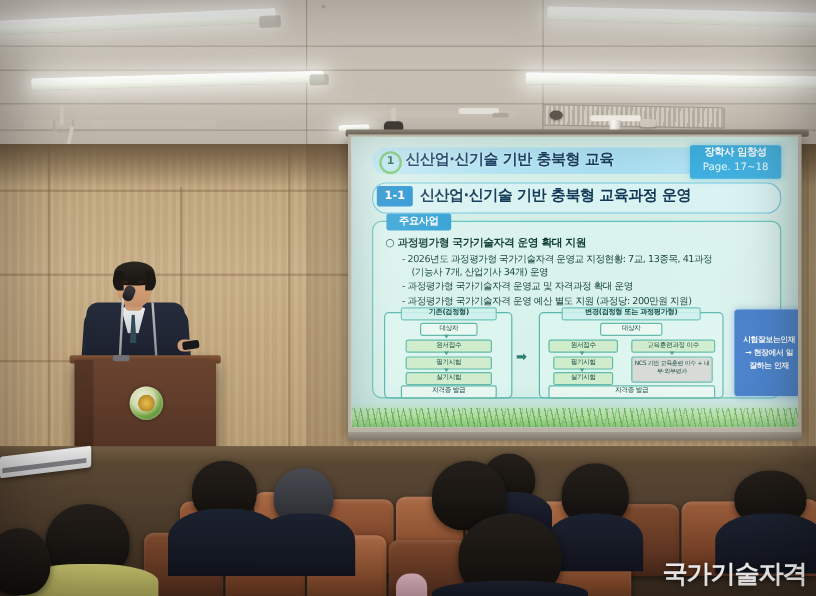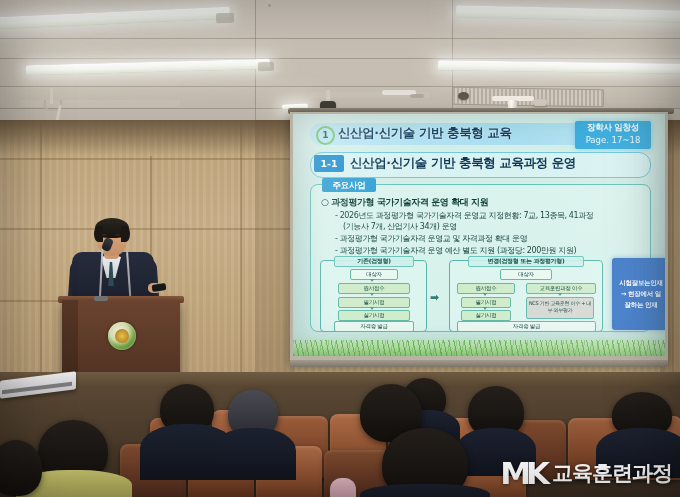--- a/index.html
+++ b/index.html
@@ -399,20 +399,19 @@
   <div class="head" style="left:382px;top:428px;width:86px;height:72px"></div>
   <div class="shoulder" style="left:360px;top:484px;width:130px;height:24px"></div>
 
   <div class="head" style="left:612px;top:392px;width:60px;height:46px"></div>
   <div class="shoulder" style="left:596px;top:428px;width:92px;height:50px"></div>
 
   <div class="head" style="left:-10px;top:440px;width:52px;height:56px"></div>
   <div class="shoulder pink" style="left:330px;top:478px;width:26px;height:26px"></div>
 
   <div class="wm">
-    <div class="wm-mk">MK</div>
     <div>
-      <div class="wm-ko">교육훈련과정</div>
+      <div class="wm-ko">국가기술자격</div>
     </div>
   </div>
 
   <div class="darkvig"></div>
 </div>
 
 </body></html>

